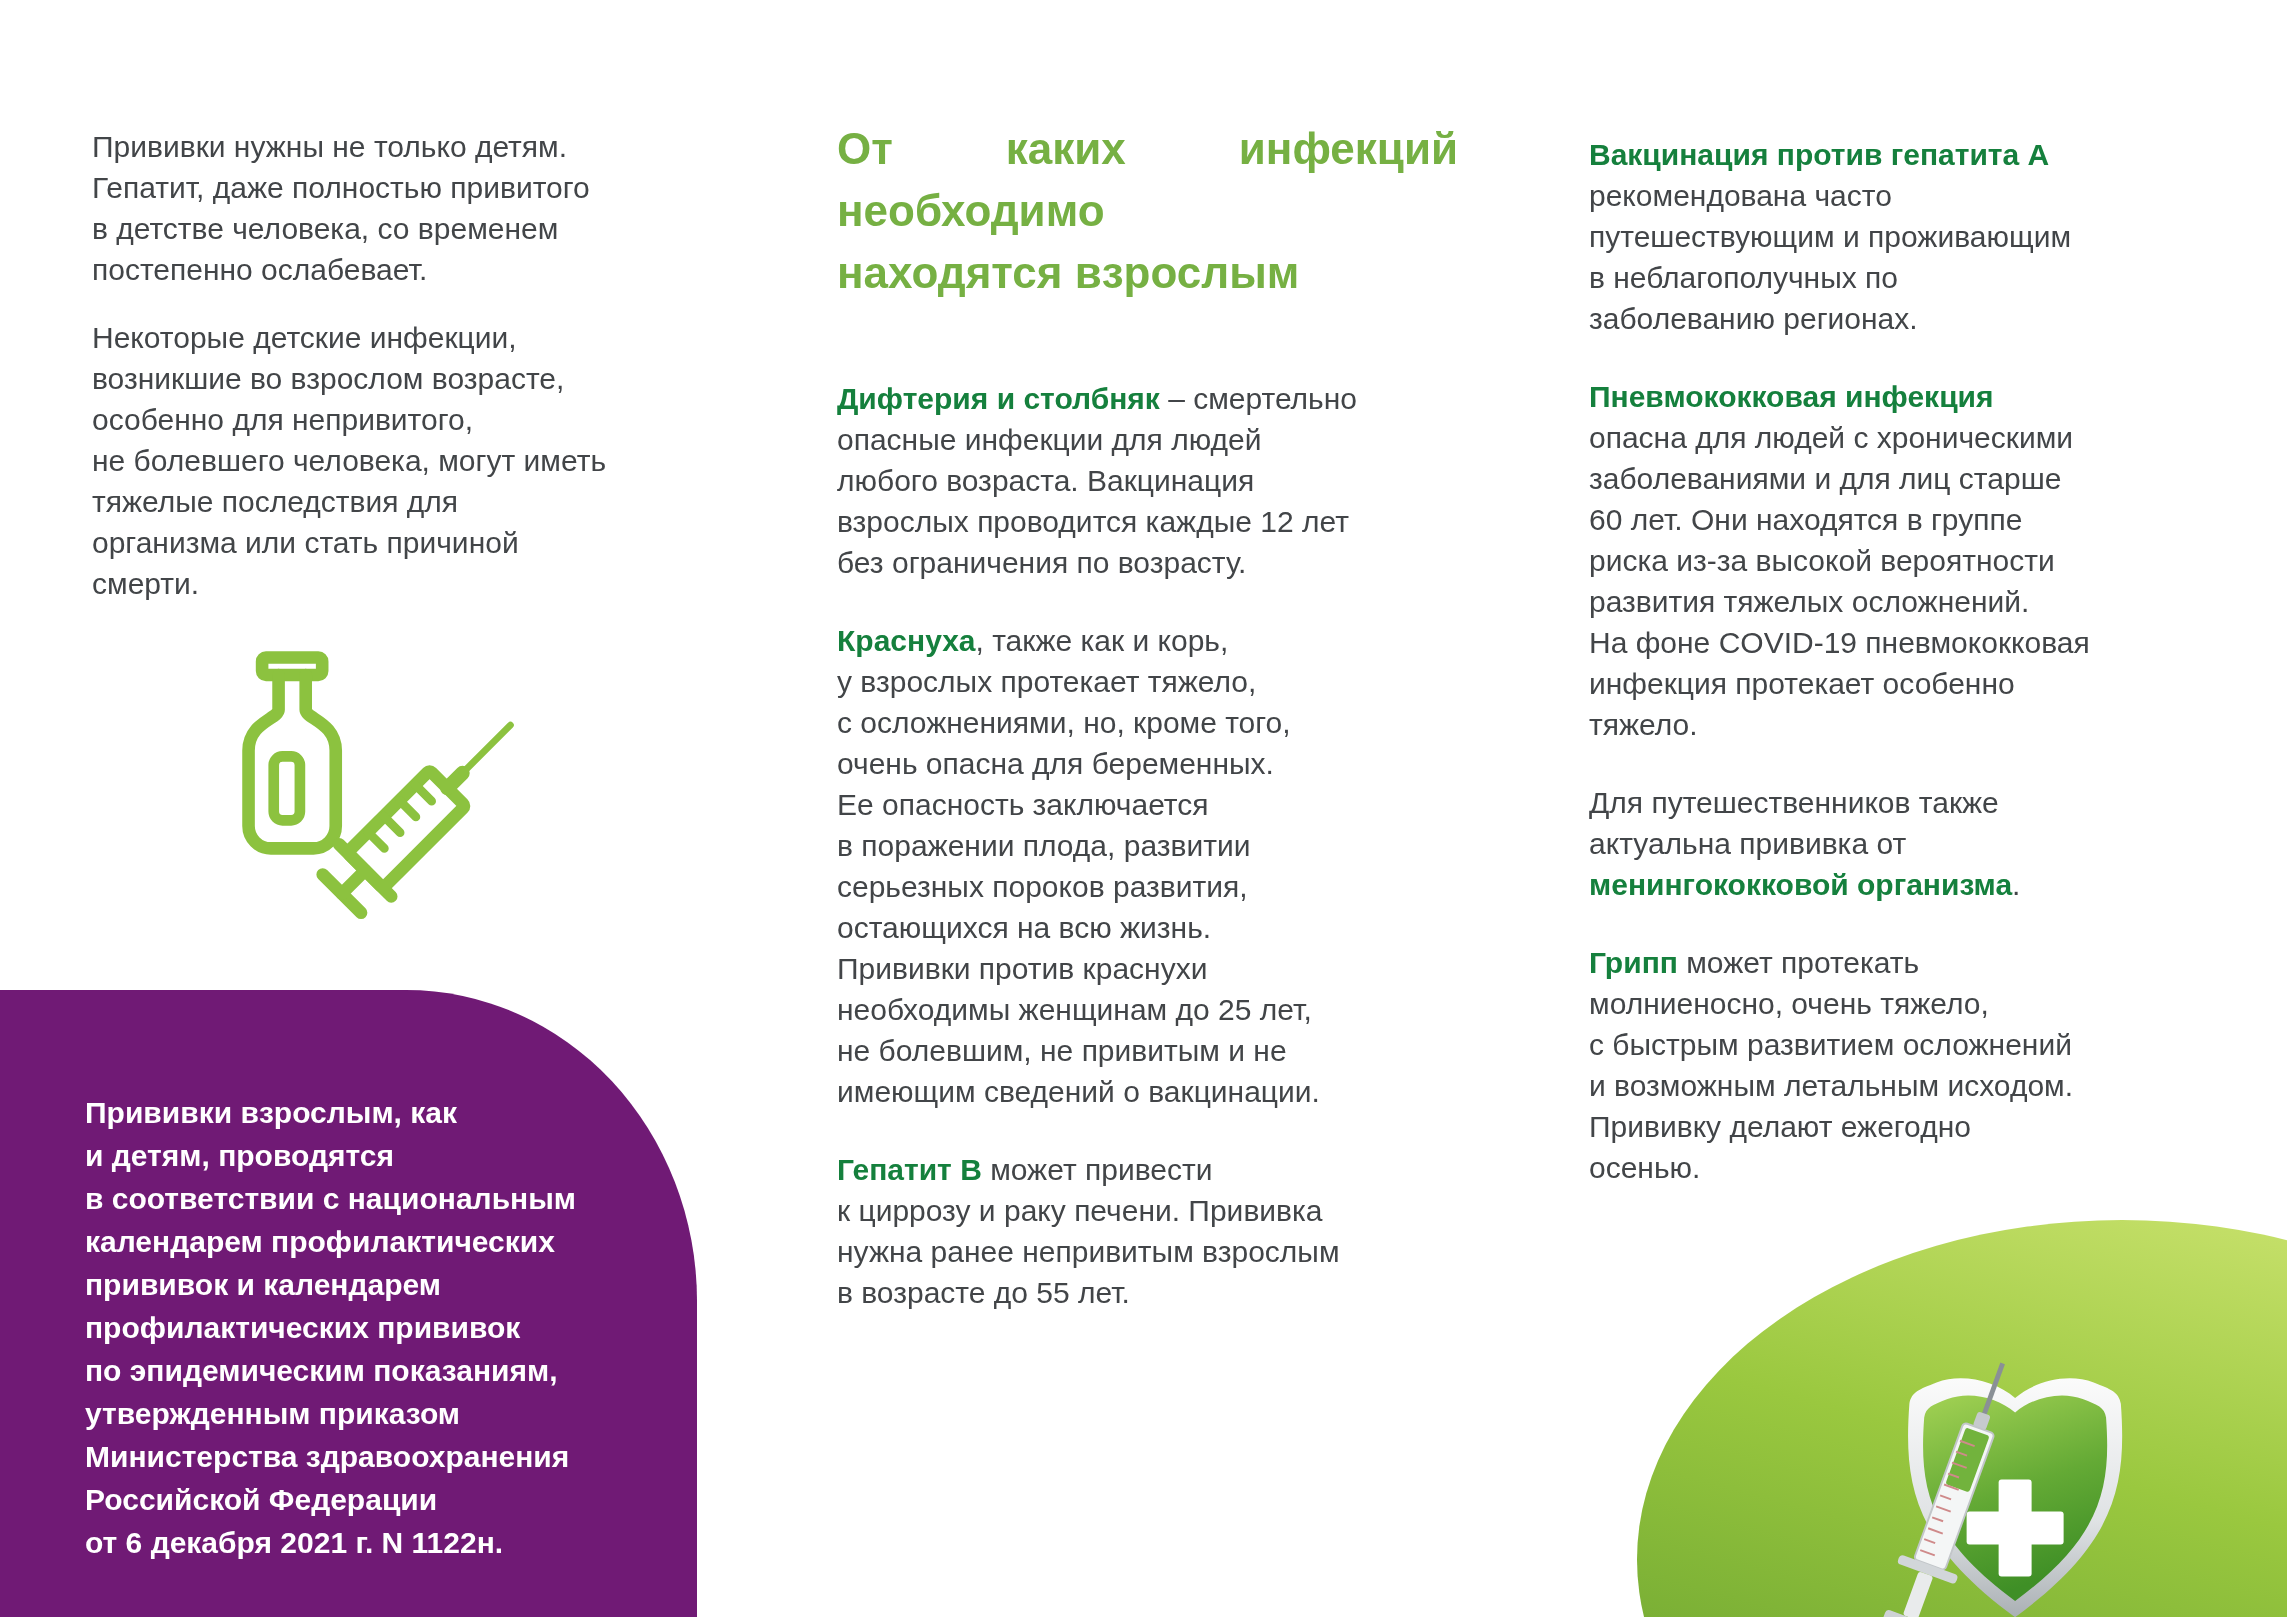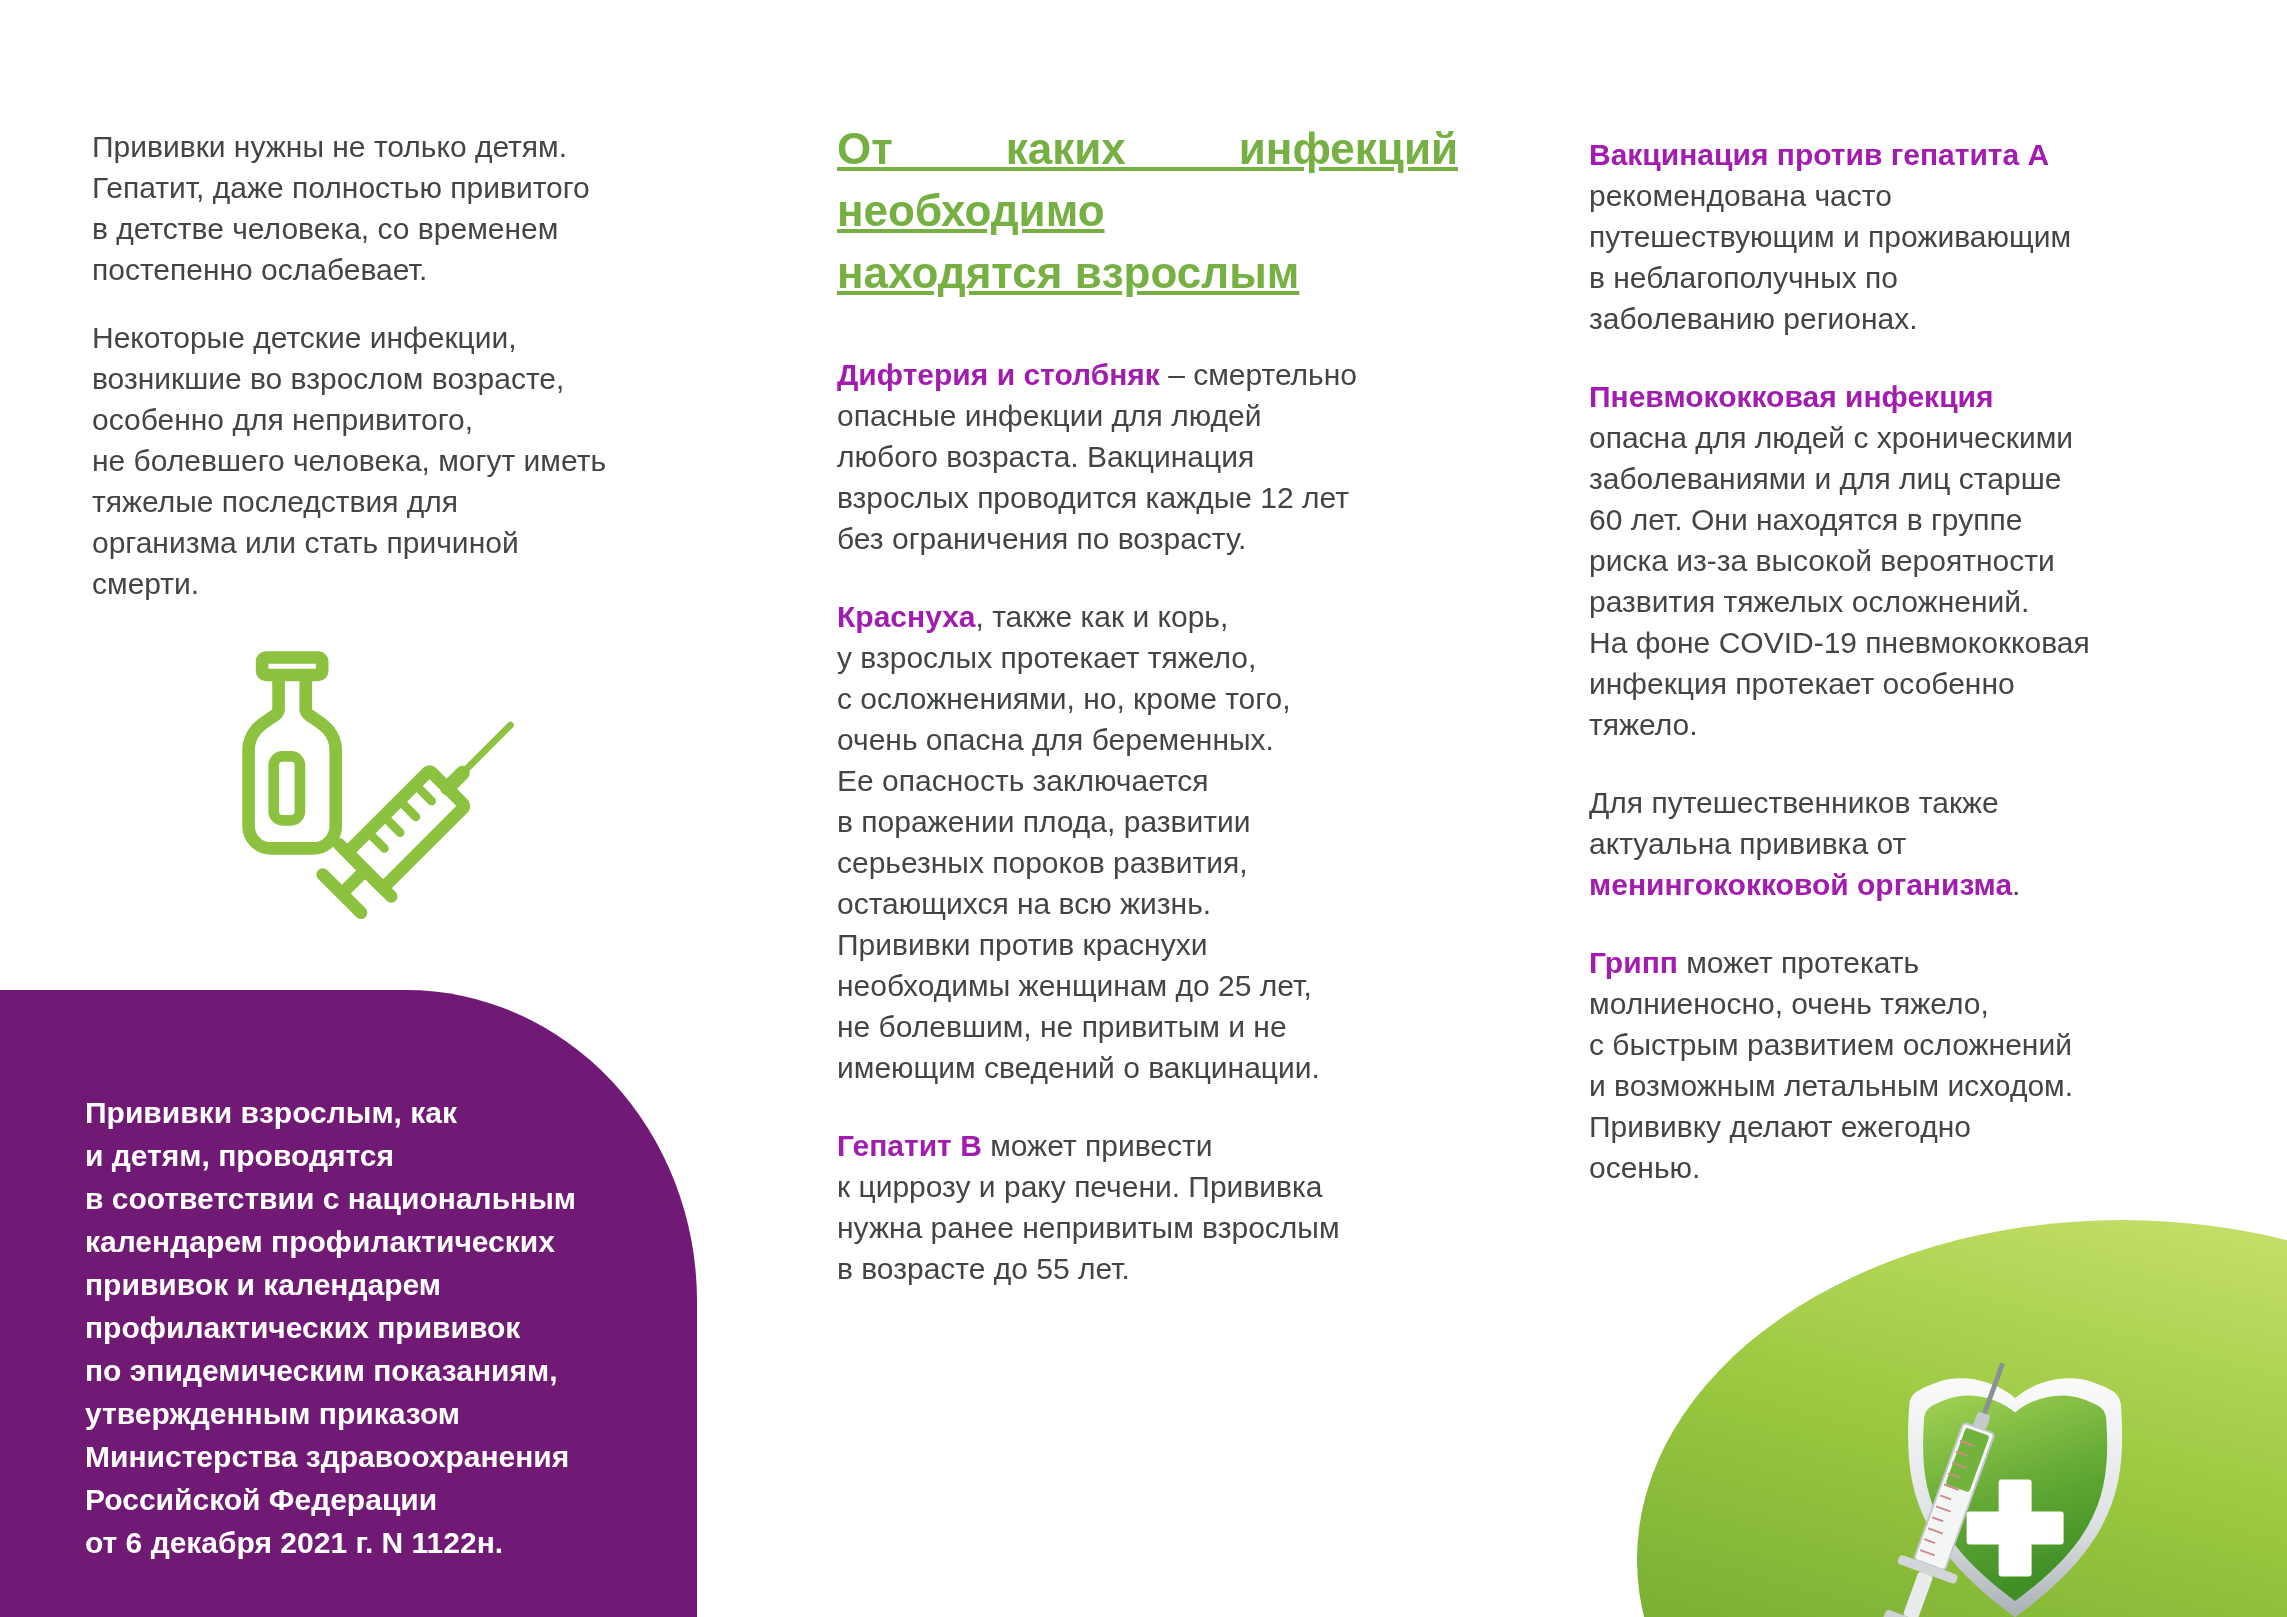--- a/index.html
+++ b/index.html
@@ -12,33 +12,32 @@
     color:#424548;
   }
   
   .col{position:absolute;}
   .body-text{
     font-size:30px;line-height:41px;
     white-space:pre-line;
     margin:0;
     color:#424548;
   }
-  .lead{color:#a21caf;font-weight:bold;}
+  .lead{color:#15803d;font-weight:bold;}
   .left-col{left:92px;top:126px;width:640px;}
   .left-col .body-text + .body-text{margin-top:27px;}
   .mid-col{left:837px;top:118px;width:621px;}
   .right-col{left:1589px;top:134px;width:626px;}
   .mid-col .body-text{margin-bottom:37px;}
   .right-col .body-text{margin-bottom:37px;}
   
   .heading{
     color:#76b043;font-weight:bold;
     font-size:44px;line-height:62px;
-    margin:0 0 50px 0;
-    text-decoration:underline;
+    margin:0 0 74px 0;
   }
   .heading .h-line{display:block;}
   .heading .h-justify{text-align:justify;text-align-last:justify;}
   
   .green-block{
     position:absolute;left:0;top:990px;
     width:697px;height:628px;
     background:#701a75;
     border-top-right-radius:291px 311px;
   }

